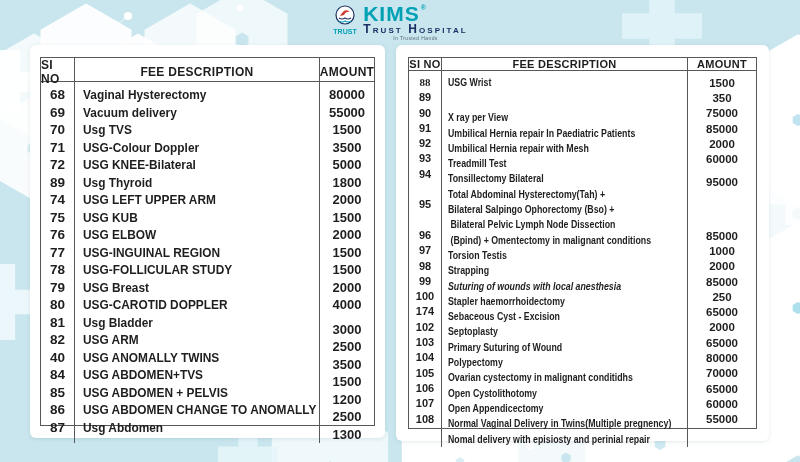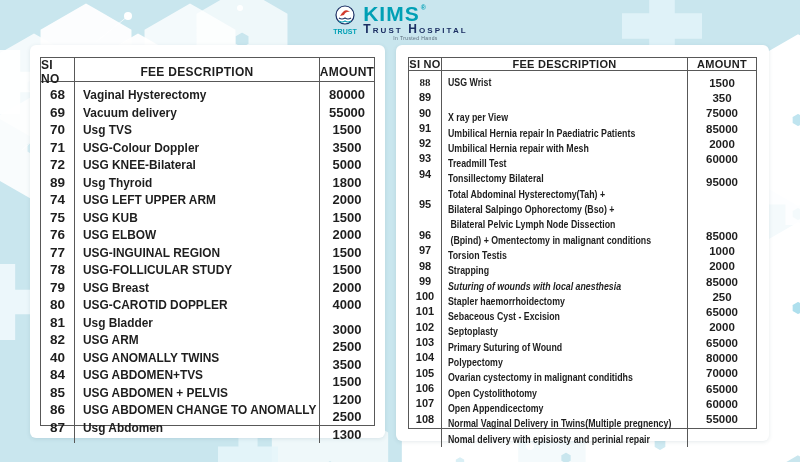--- a/index.html
+++ b/index.html
@@ -263,21 +263,21 @@
             <div class="cell-no" style="height: 15.3px; line-height: 15.3px;">91</div>
             <div class="cell-no" style="height: 15.3px; line-height: 15.3px;">92</div>
             <div class="cell-no" style="height: 15.3px; line-height: 15.3px;">93</div>
             <div class="cell-no" style="height: 30.6px; line-height: 15.3px;">94</div>
             <div class="cell-no" style="height: 30.6px; line-height: 15.3px;">95</div>
             <div class="cell-no" style="height: 15.3px; line-height: 15.3px;">96</div>
             <div class="cell-no" style="height: 15.3px; line-height: 15.3px;">97</div>
             <div class="cell-no" style="height: 15.3px; line-height: 15.3px;">98</div>
             <div class="cell-no" style="height: 15.3px; line-height: 15.3px;">99</div>
             <div class="cell-no" style="height: 15.3px; line-height: 15.3px;">100</div>
-            <div class="cell-no" style="height: 15.3px; line-height: 15.3px;">101</div>
+            <div class="cell-no" style="height: 15.3px; line-height: 15.3px;">174</div>
             <div class="cell-no" style="height: 15.3px; line-height: 15.3px;">102</div>
             <div class="cell-no" style="height: 15.3px; line-height: 15.3px;">103</div>
             <div class="cell-no" style="height: 15.3px; line-height: 15.3px;">104</div>
             <div class="cell-no" style="height: 15.3px; line-height: 15.3px;">105</div>
             <div class="cell-no" style="height: 15.3px; line-height: 15.3px;">106</div>
             <div class="cell-no" style="height: 15.3px; line-height: 15.3px;">107</div>
             <div class="cell-no" style="height: 15.3px; line-height: 15.3px;">108</div>
           </div>
         <div class="desc-col">
             <div class="cell-desc" style="height: 15.3px;">

